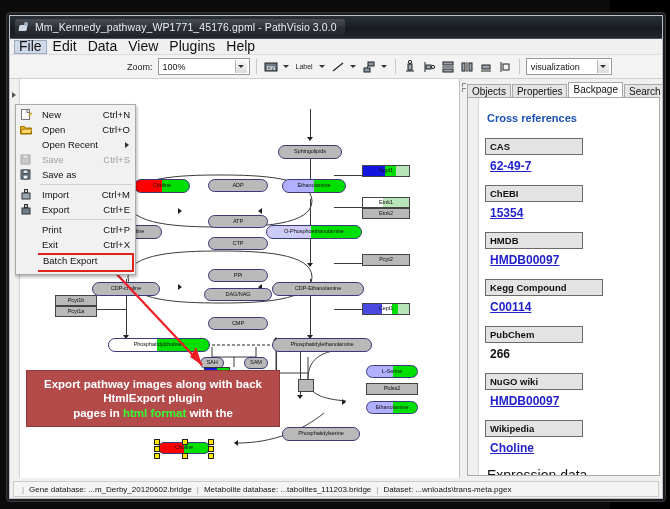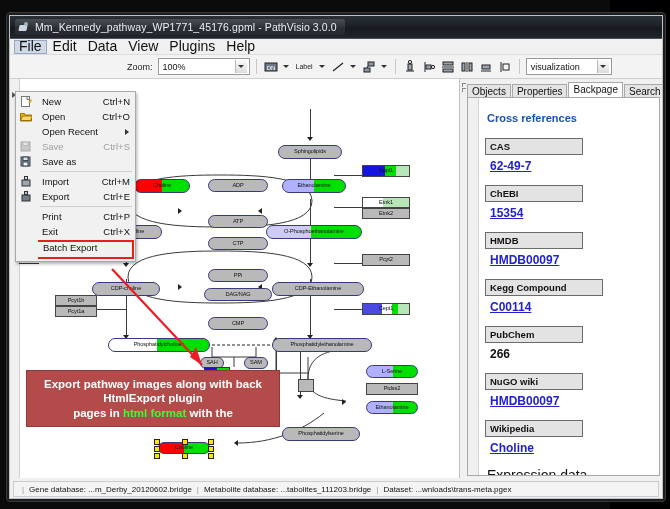--- a/index.html
+++ b/index.html
@@ -85,21 +85,21 @@
 
   
   #callout{position:absolute;left:16px;top:291px;width:252px;height:55px;
      background:#b34b4b;border:1px solid #8d3a3a;z-index:25;
      display:flex;flex-direction:column;align-items:center;justify-content:center;
      font-weight:bold;font-size:11.5px;color:#fff;line-height:14.5px;text-align:center;}
   #callout .grn{color:#33ff33;}
   .redarrow{position:absolute;z-index:26;}
 
   
-  #filemenu{position:absolute;left:5px;top:12px;width:119px;background:#f1f1f1;
+  #filemenu{position:absolute;left:5px;top:25px;width:119px;background:#f1f1f1;
      border:1px solid #a9a9a9;box-shadow:1px 2px 3px rgba(0,0,0,.3);z-index:60;padding:2px 0 2px 0;}
   #filemenu .gut{position:absolute;left:0;top:0;width:22px;height:100%;background:#f1f1f1;}
   .fmi{position:relative;height:15px;display:flex;align-items:center;font-size:9.5px;color:#111;
      padding-left:26px;}
   .fmi .acc{position:absolute;right:5px;font-size:9.5px;color:#111;}
   .fmi.dis,.fmi.dis .acc{color:#a0a0a0;}
   .fmi .ico{position:absolute;left:4px;top:2px;width:12px;height:11px;}
   .fmsep{height:1px;background:#d0d0d0;margin:2px 3px 2px 24px;}
   .fmi .sub{position:absolute;right:6px;width:0;height:0;border-top:3px solid transparent;
      border-bottom:3px solid transparent;border-left:4px solid #333;}

